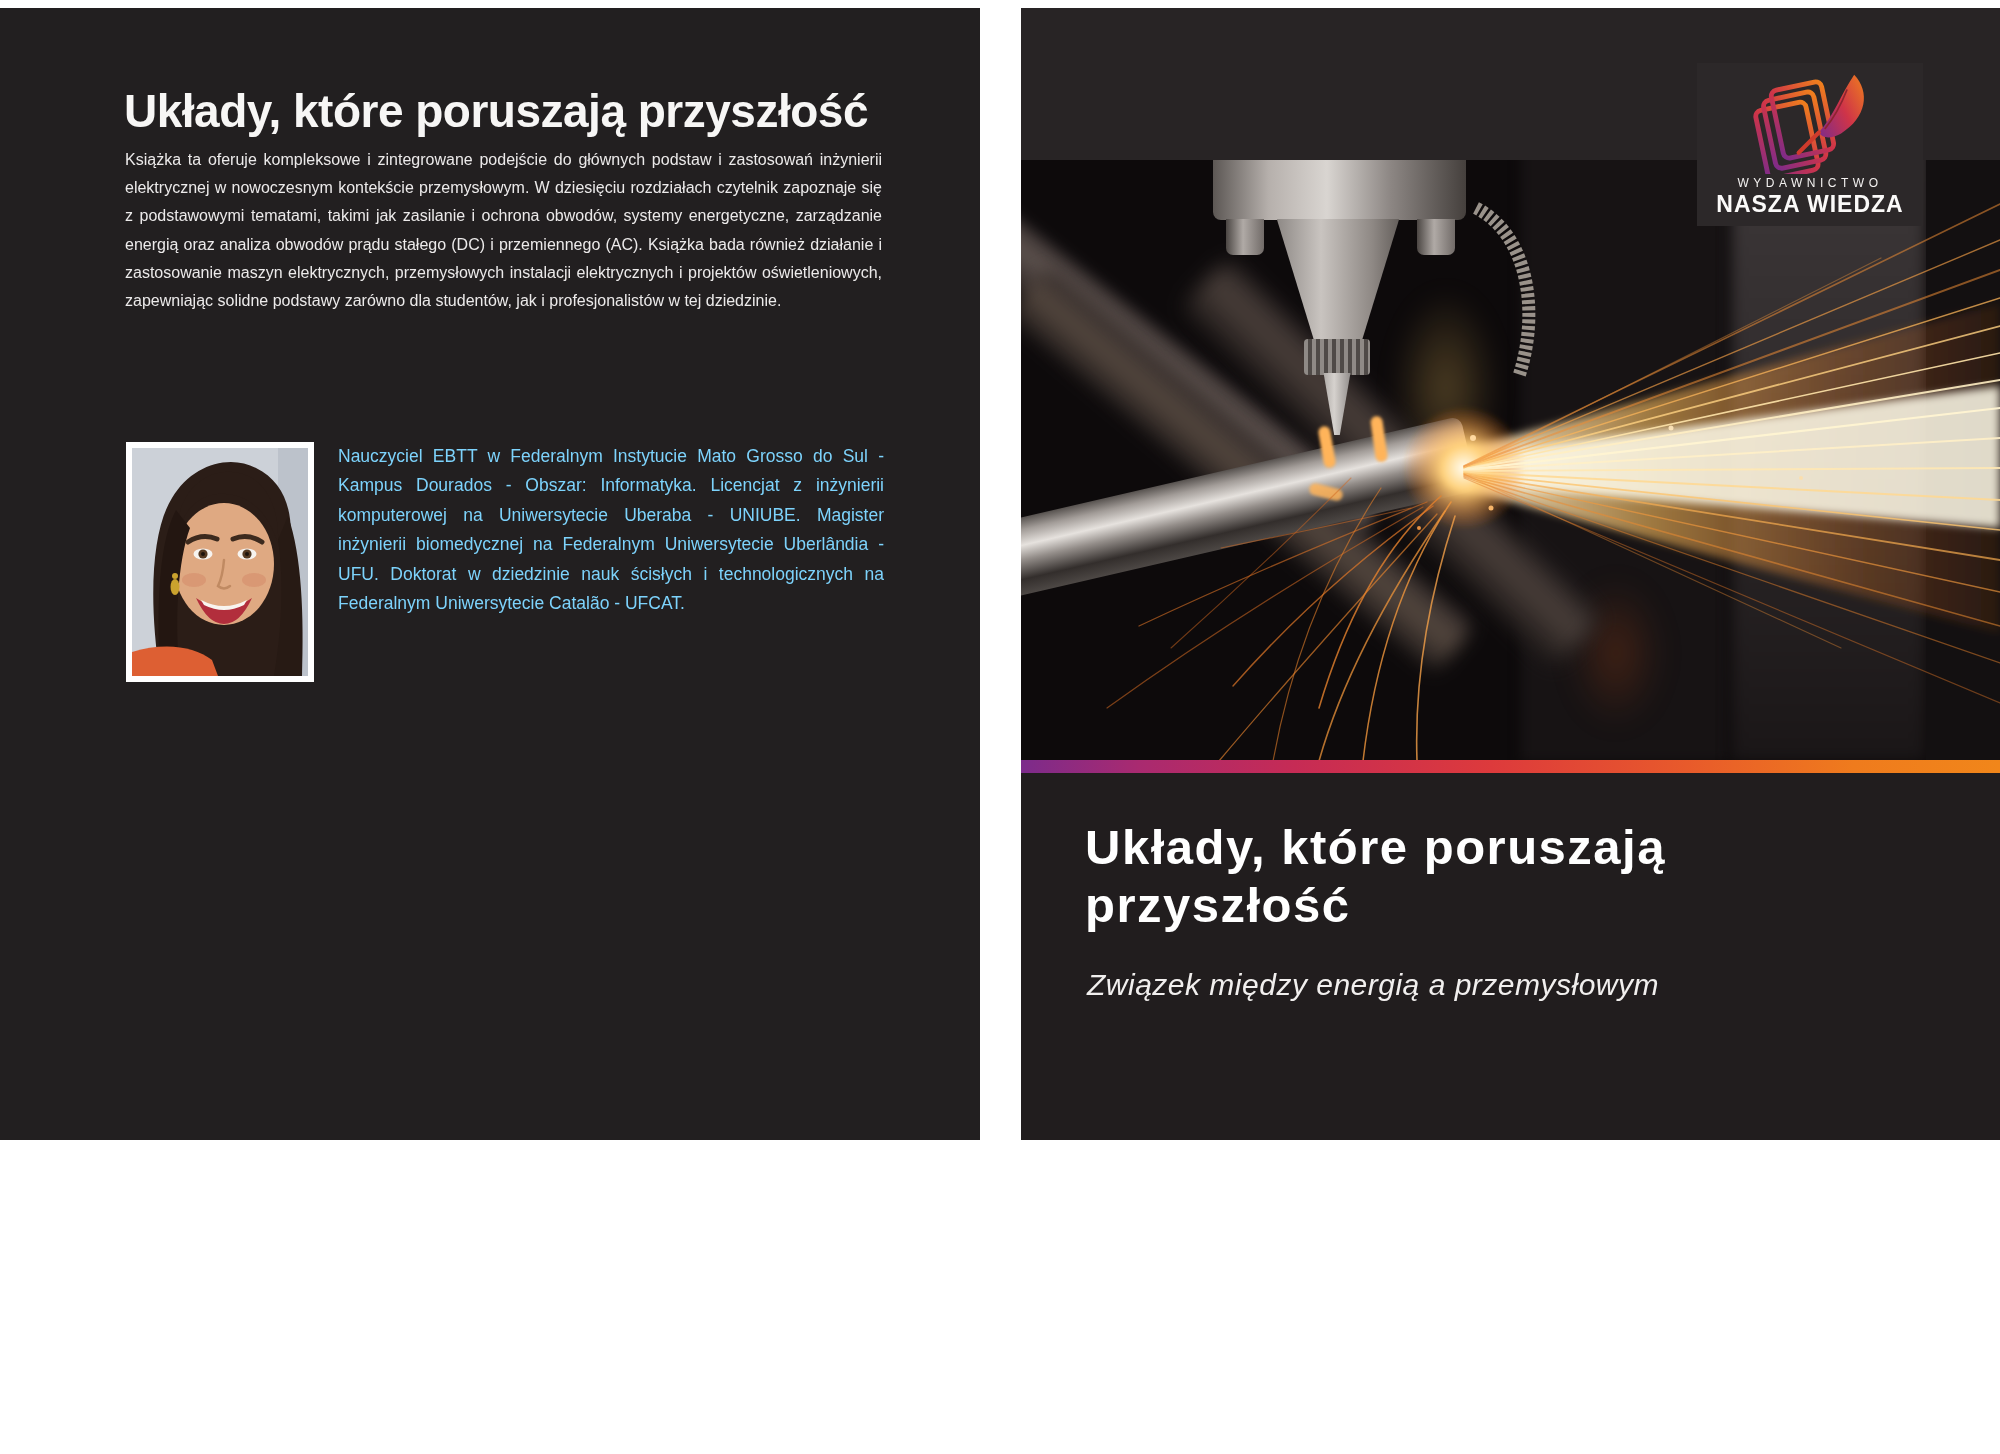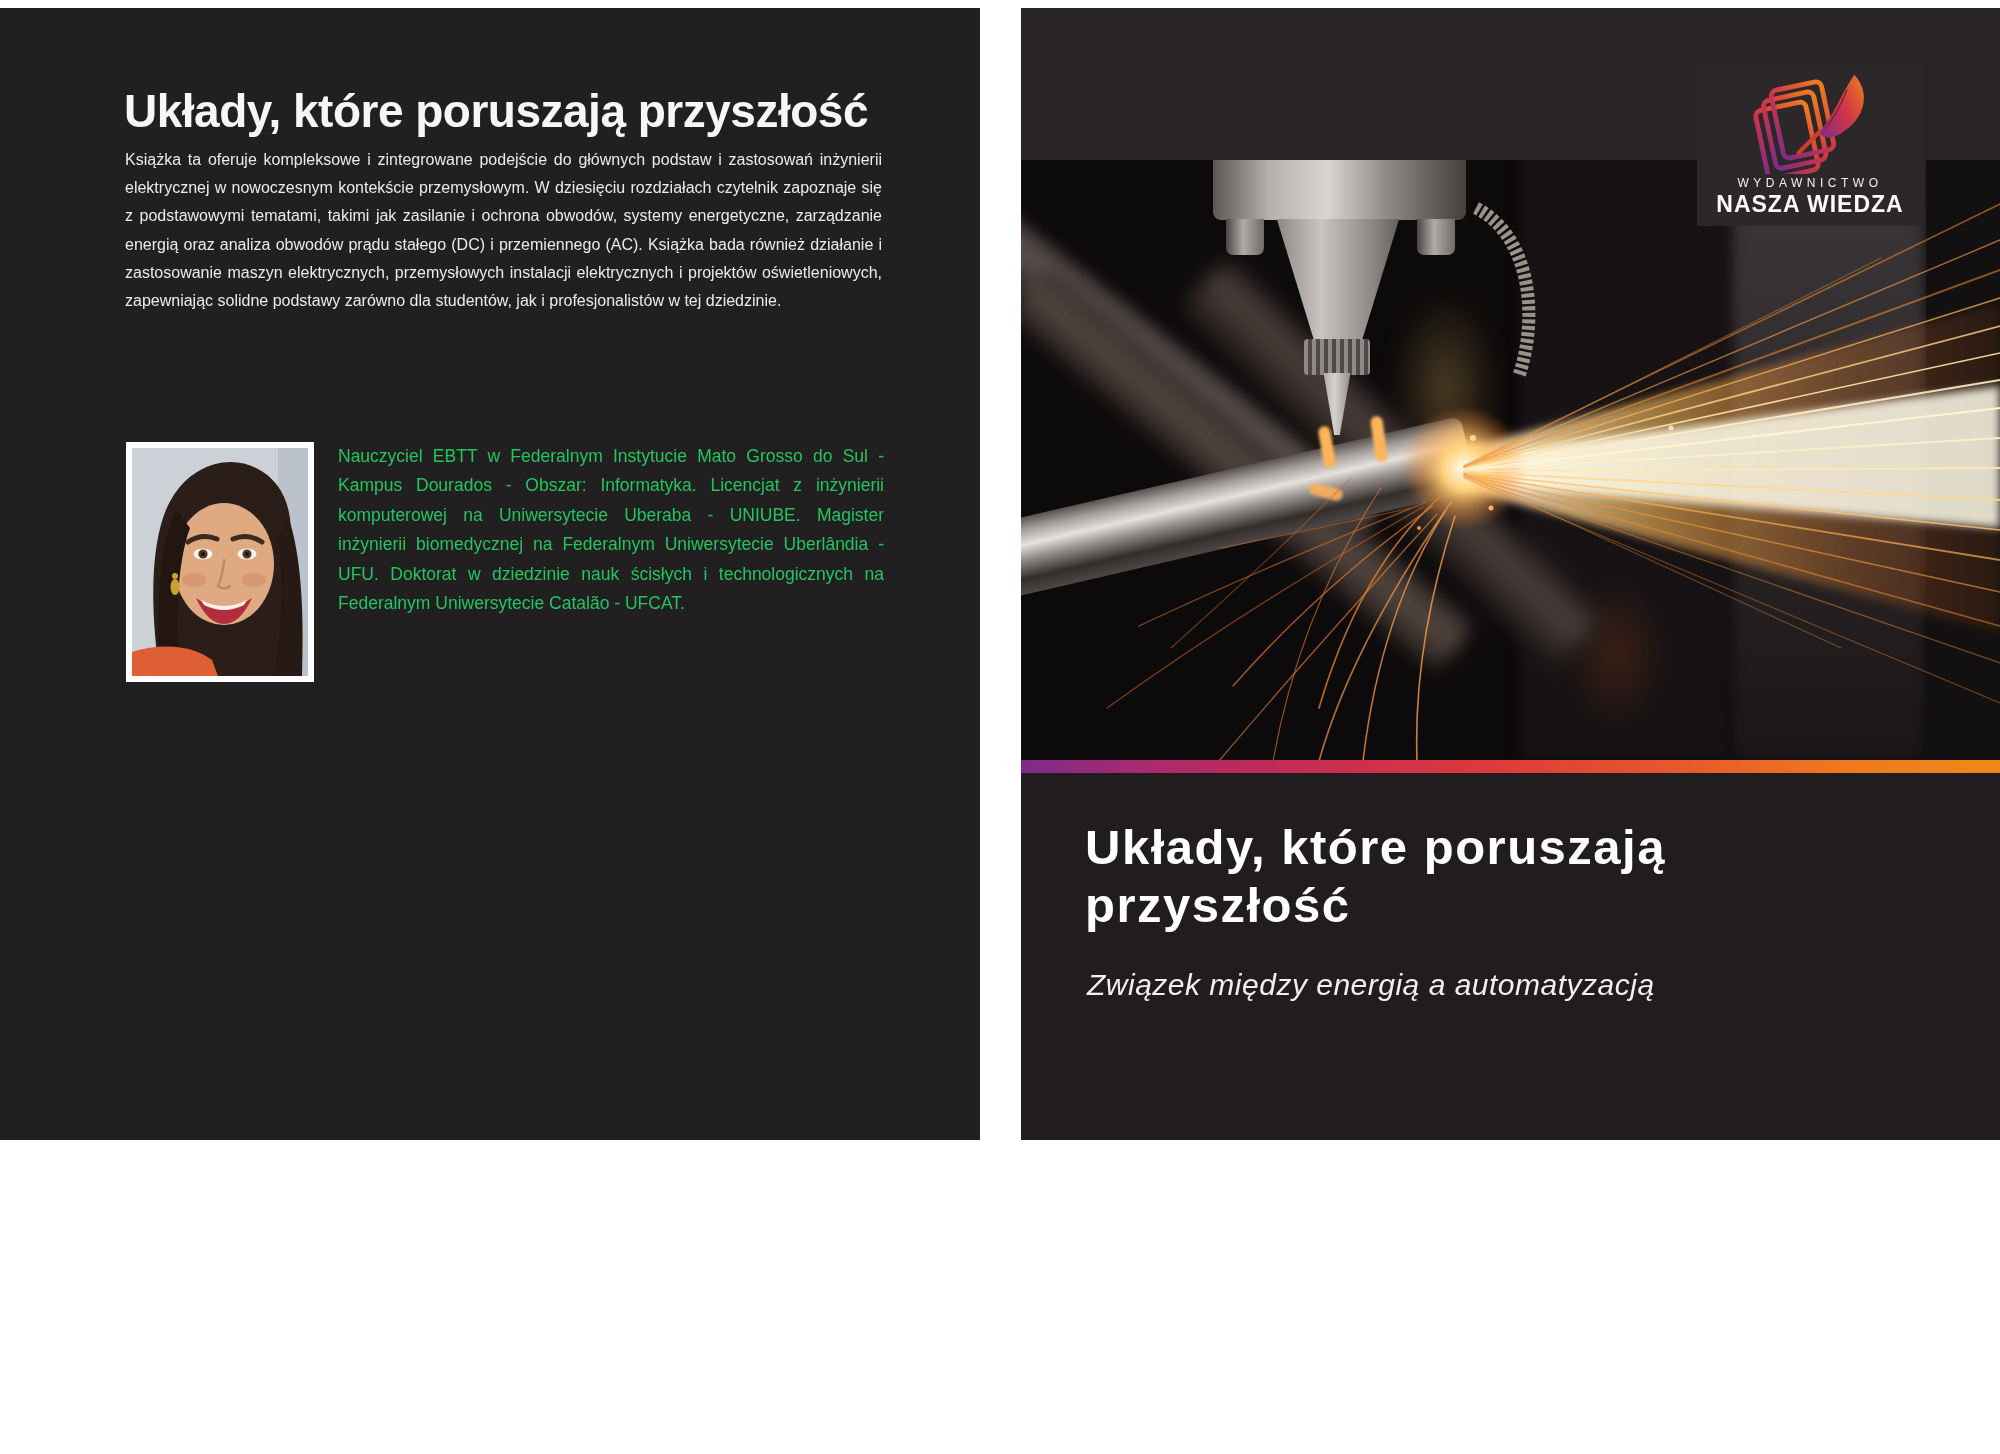--- a/index.html
+++ b/index.html
@@ -19,21 +19,21 @@
     position:absolute; left:125px; top:138px; width:757px;
     color:#eceaea; font-size:16px; line-height:28.2px; text-align:justify;
   }
   .author-photo-frame {
     position:absolute; left:126px; top:434px; width:188px; height:240px;
     background:#ffffff; padding:6px;
   }
   .author-photo-frame svg { width:100%; height:100%; display:block; }
   .back-bio {
     position:absolute; left:338px; top:434px; width:546px;
-    color:#22c55e; font-size:17.5px; line-height:29.4px; text-align:justify;
+    color:#7dd3fc; font-size:17.5px; line-height:29.4px; text-align:justify;
   }
 
   
   .barcode-box {
     position:absolute; left:121px; top:1153px; width:364px; height:238px;
     background:#ffffff;
   }
   .barcode-box svg { position:absolute; left:0; top:0; width:100%; height:100%; }
   .barcode-digits {
     position:absolute; left:0; right:0; top:200px; text-align:center;
@@ -365,15 +365,15 @@
         </g>
       </svg>
       <div class="publisher-name-top">WYDAWNICTWO</div>
       <div class="publisher-name-bottom">NASZA WIEDZA</div>
     </div>
   </div>
 
   <div class="accent-bar"></div>
 
   <div class="front-title">Układy, które poruszają przyszłość</div>
-  <div class="front-subtitle">Związek między energią a automatyzacją</div>
+  <div class="front-subtitle">Związek między energią a przemysłowym</div>
   <div class="front-rule"></div>
 </div>
 
 </body></html>

